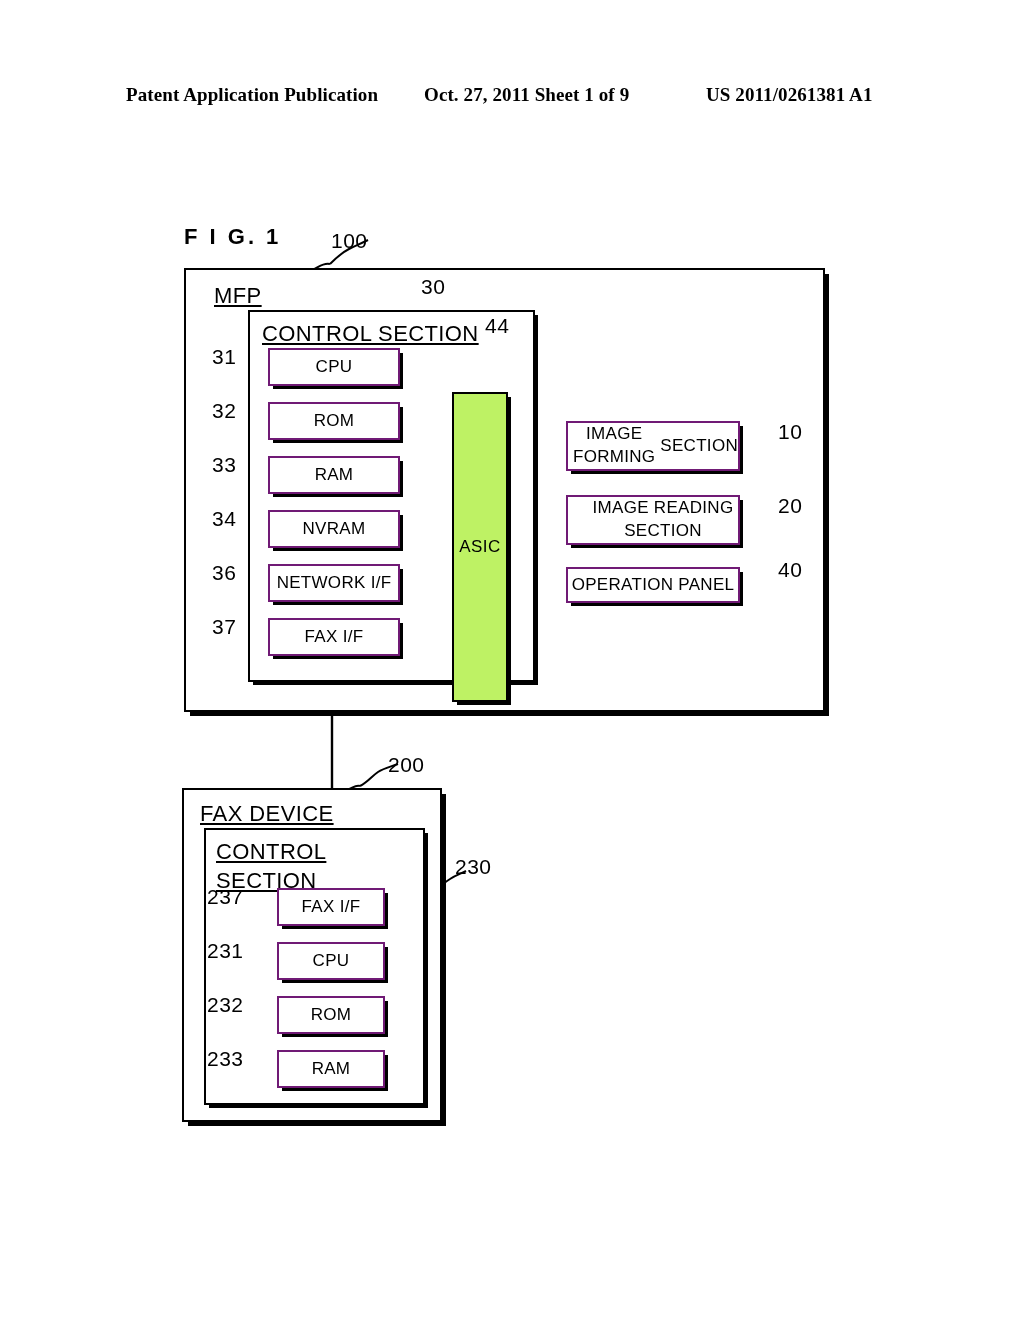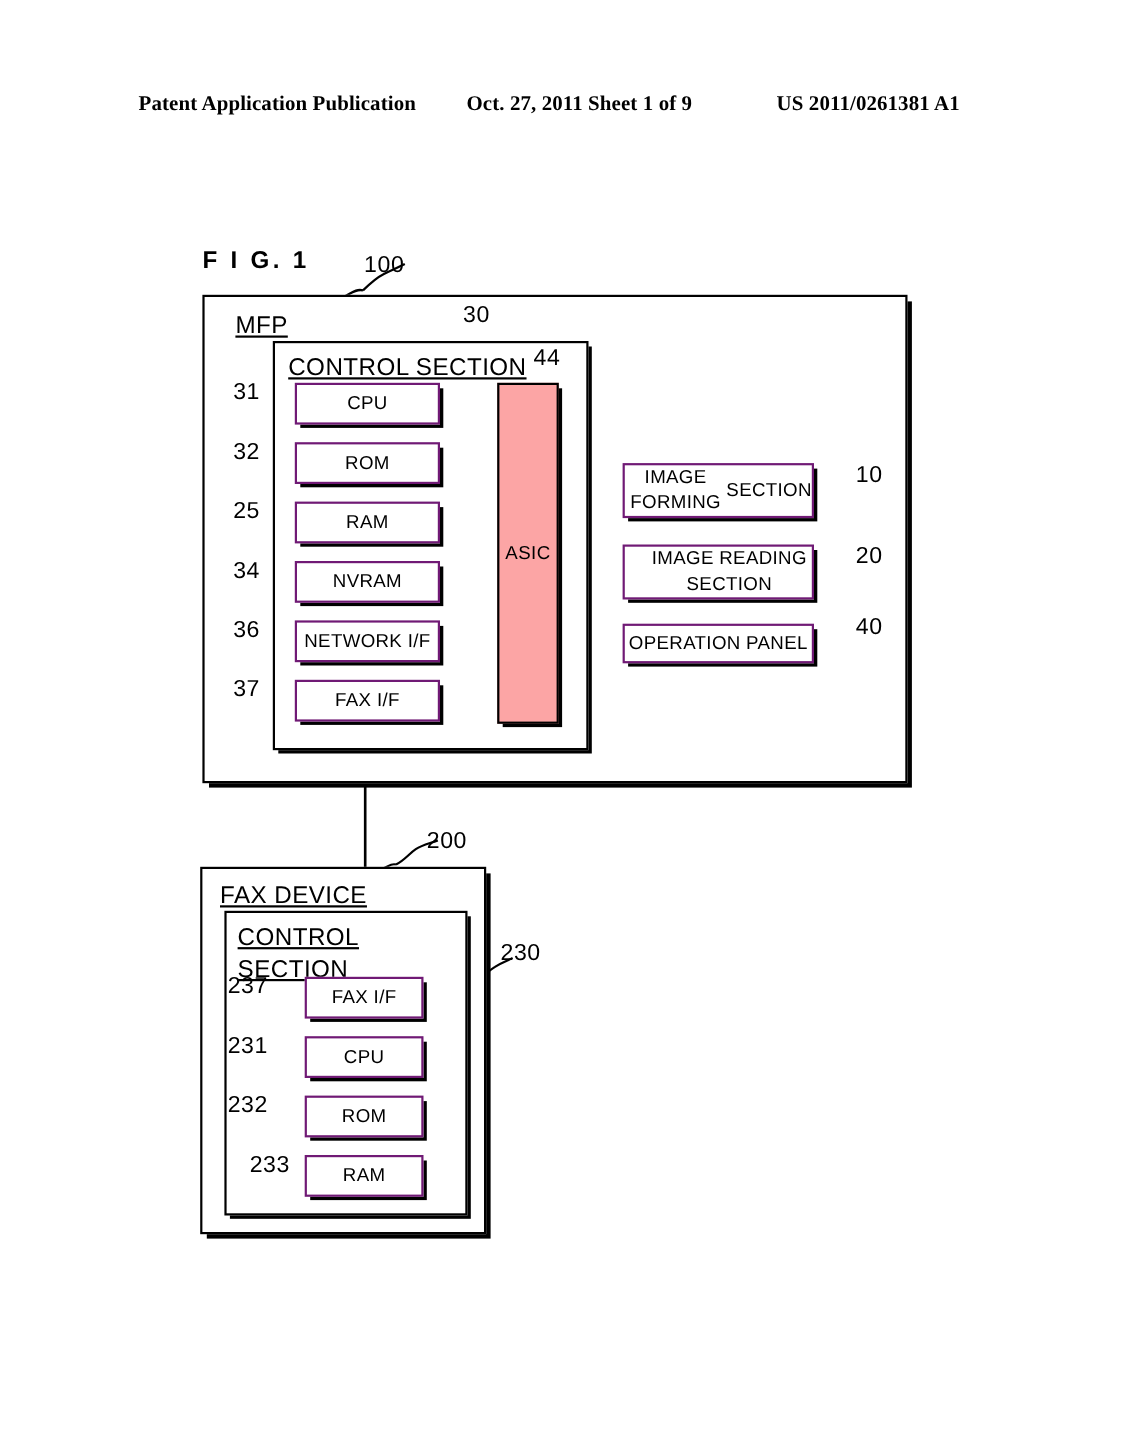--- a/index.html
+++ b/index.html
@@ -90,28 +90,29 @@
   .ref-num {
     position: absolute;
     font-size: 21px;
     letter-spacing: 0.5px;
     white-space: nowrap;
   }
 
   .asic-box {
     position: absolute;
     box-sizing: border-box;
-    background: #fca5a5;
+    background: #bef264;
     border: 2px solid #000;
     box-shadow: 4px 4px 0 -1px #000;
     display: flex;
     align-items: center;
     justify-content: center;
     font-size: 17px;
     letter-spacing: 0.4px;
+    margin-top: 44px;
   }
 </style>
 </head>
 <body>
 
 <div id="pub-header">
   <span class="h-left">Patent Application Publication</span>
   <span class="h-mid">Oct. 27, 2011  Sheet 1 of 9</span>
   <span class="h-right">US 2011/0261381 A1</span>
 </div>
@@ -201,21 +202,21 @@
 <div class="ref-num" style="left:212px; top:345px;">31</div>
 
 <div class="dbox" style="left:268px; top:402px; width:132px; height:38px;">
   <span>ROM</span>
 </div>
 <div class="ref-num" style="left:212px; top:399px;">32</div>
 
 <div class="dbox" style="left:268px; top:456px; width:132px; height:38px;">
   <span>RAM</span>
 </div>
-<div class="ref-num" style="left:212px; top:453px;">25</div>
+<div class="ref-num" style="left:212px; top:453px;">33</div>
 
 <div class="dbox" style="left:268px; top:510px; width:132px; height:38px;">
   <span>NVRAM</span>
 </div>
 <div class="ref-num" style="left:212px; top:507px;">34</div>
 
 <div class="dbox" style="left:268px; top:564px; width:132px; height:38px;">
   <span>NETWORK I/F</span>
 </div>
 <div class="ref-num" style="left:212px; top:561px;">36</div>
@@ -264,13 +265,13 @@
 <div class="ref-num" style="left:207px; top:939px;">231</div>
 
 <div class="dbox" style="left:277px; top:996px; width:108px; height:38px;">
   <span>ROM</span>
 </div>
 <div class="ref-num" style="left:207px; top:993px;">232</div>
 
 <div class="dbox" style="left:277px; top:1050px; width:108px; height:38px;">
   <span>RAM</span>
 </div>
-<div class="ref-num" style="left:207px; top:1047px;padding-left:20px;">233</div>
+<div class="ref-num" style="left:207px; top:1047px;">233</div>
 
 </body></html>

